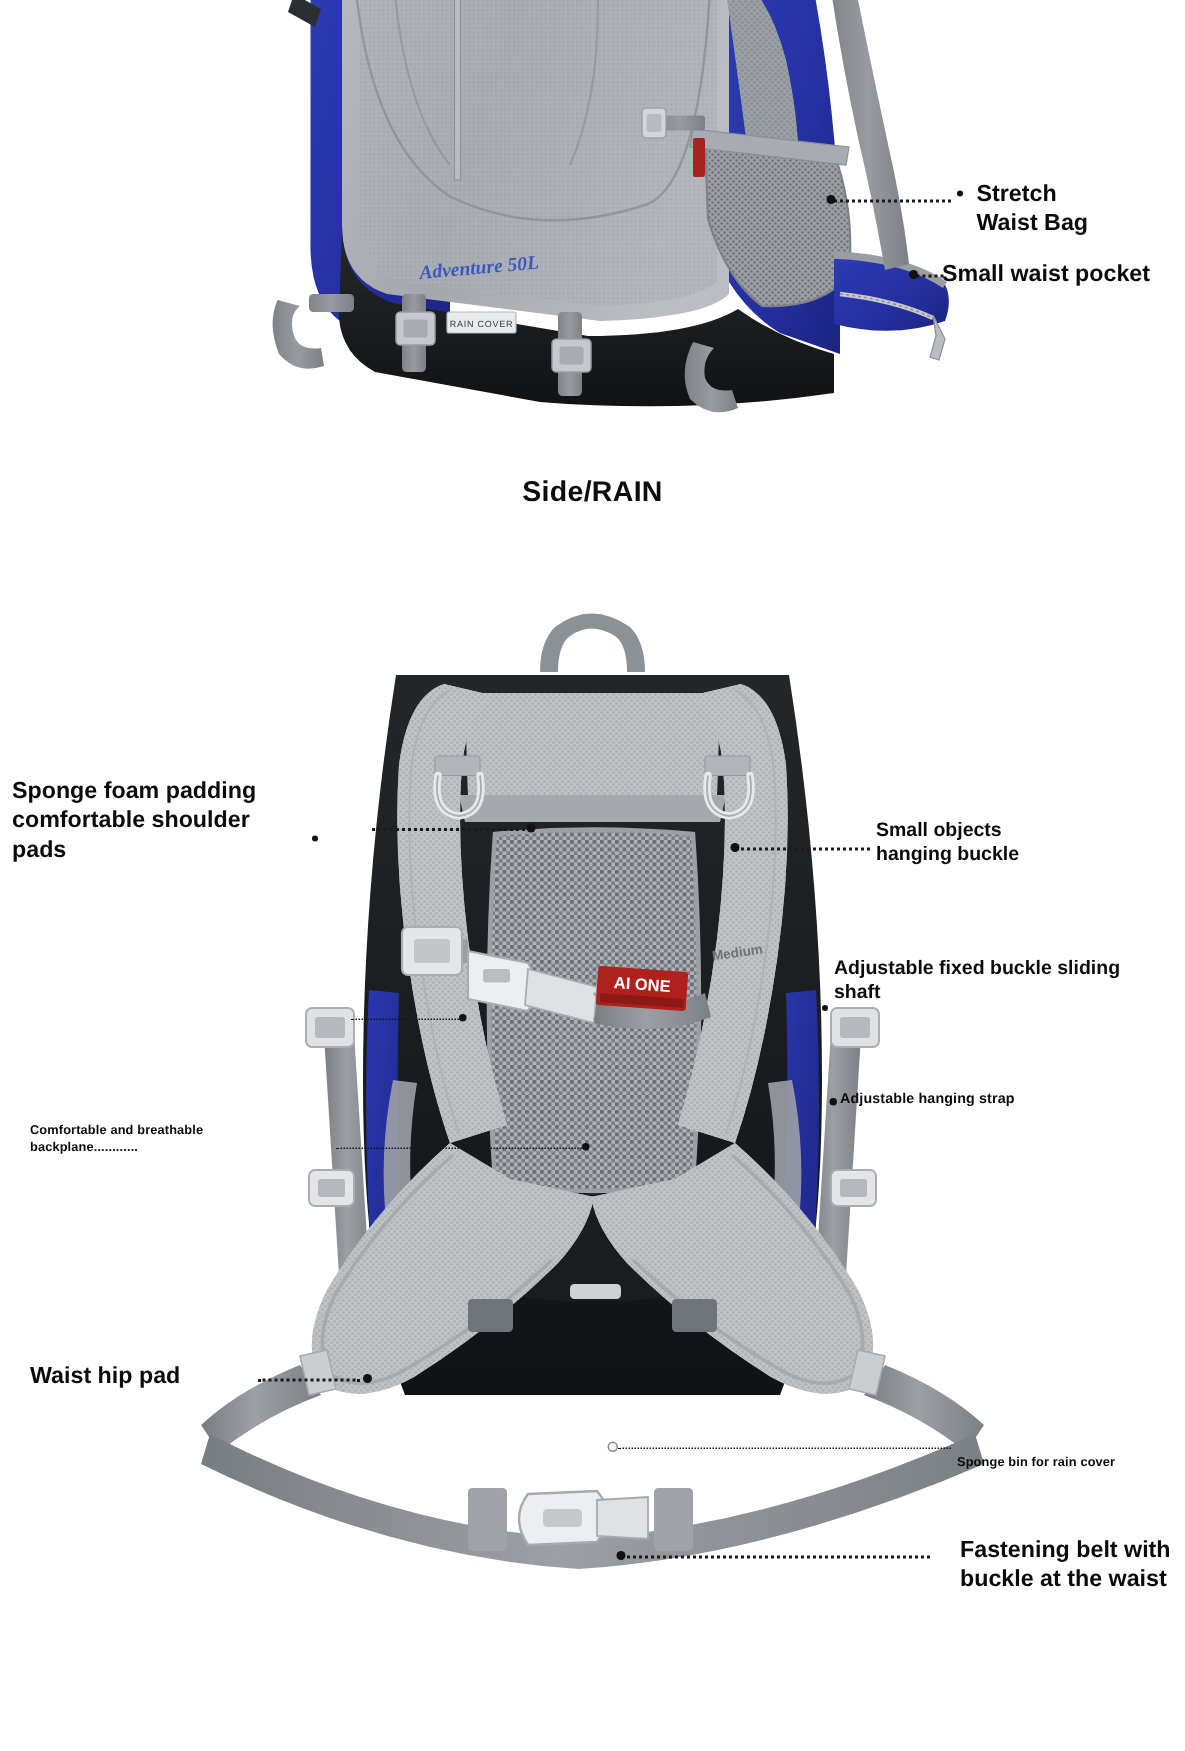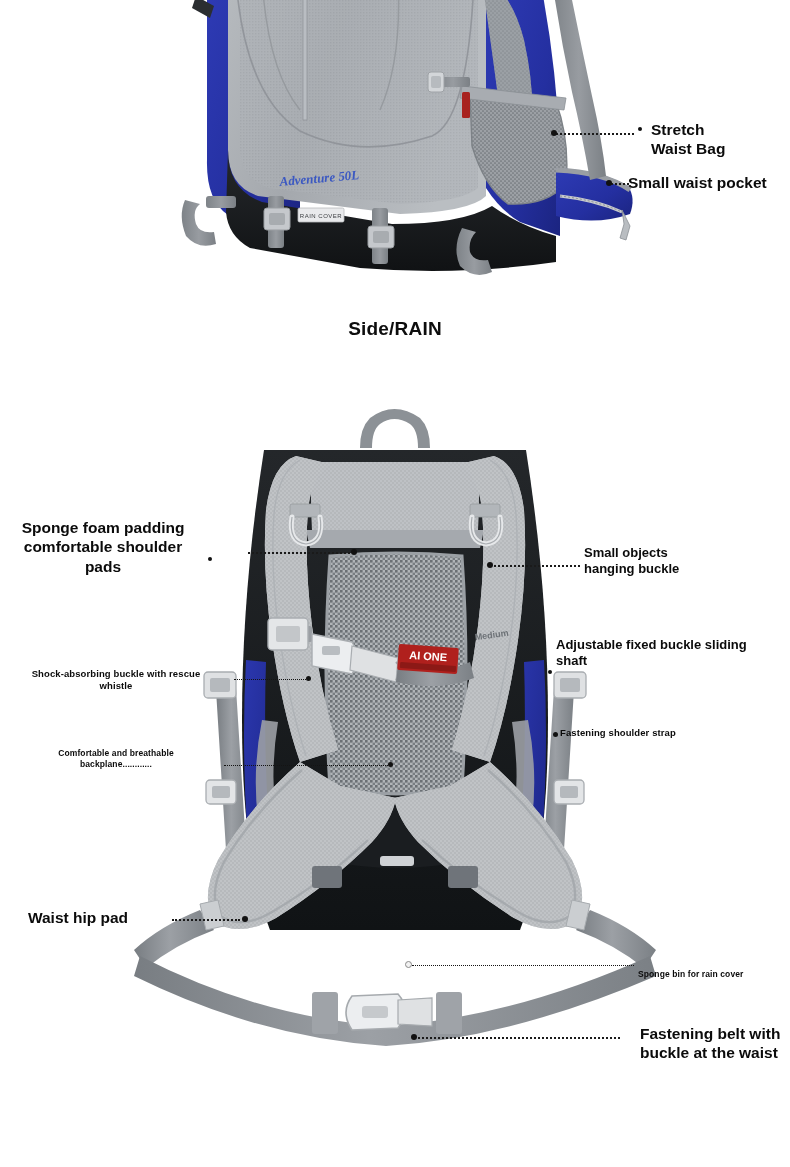--- a/index.html
+++ b/index.html
@@ -40,21 +40,21 @@
   }
 
   .anno {
     position: absolute;
     font-weight: bold;
     color: #0b0b0b;
     line-height: 1.25;
     white-space: pre-line;
   }
   .anno.right { text-align: left; }
-  .anno.left  { text-align: center; }
+  .anno.left  { text-align: left; }
 
   .a-lg { font-size: 15.5px; }
   .a-md { font-size: 13px; }
   .a-sm { font-size: 9.5px; letter-spacing: .1px; }
   .a-xs { font-size: 8.5px; letter-spacing: .1px; margin-top: 10px; }
 
   
   .leader {
     position: absolute;
     height: 2px;
@@ -341,34 +341,32 @@
 
   <div class="dot" style="left:487px; top:172px;"></div>
   <div class="leader" style="left:494px; top:175px; width:86px;"></div>
   <div class="anno right a-md" style="left:584px; top:155px; width:180px;">Small objects
 hanging buckle</div>
 
   <div class="anno right a-md" style="left:556px; top:247px; width:230px;">Adjustable fixed buckle sliding
 shaft</div>
   <div class="bullet" style="left:548px; top:280px;"></div>
 
-  <div class="anno left a-sm" style="left:10px; top:278px; width:212px;">Shock-absorbing buckle with rescue
-whistle</div>
   <div class="leader thin" style="left:234px; top:289px; width:74px;"></div>
   <div class="dot sm" style="left:306px; top:286px;"></div>
 
   <div class="anno left a-xs" style="left:20px; top:348px; width:192px;">Comfortable and breathable
 backplane............</div>
   <div class="leader thin" style="left:224px; top:375px; width:166px;"></div>
   <div class="dot sm" style="left:388px; top:372px;"></div>
 
   <div class="dot sm" style="left:553px; top:342px;"></div>
-  <div class="anno right a-sm" style="left:560px; top:337px; width:200px;">Fastening shoulder strap</div>
-
-  <div class="anno left a-lg" style="left:8px; top:518px; width:140px;">Waist hip pad</div>
+  <div class="anno right a-sm" style="left:560px; top:337px; width:200px;">Adjustable hanging strap</div>
+
+  <div class="anno left a-lg" style="left:20px; top:518px; width:140px;">Waist hip pad</div>
   <div class="leader" style="left:172px; top:529px; width:68px;"></div>
   <div class="dot" style="left:242px; top:526px;"></div>
 
   <div class="dot sm white" style="left:405px; top:571px;"></div>
   <div class="leader thin" style="left:412px; top:575px; width:222px;"></div>
   <div class="anno right a-xs" style="left:638px; top:569px; width:150px;">Sponge bin for rain cover</div>
 
   <div class="dot" style="left:411px; top:644px;"></div>
   <div class="leader" style="left:418px; top:647px; width:202px;"></div>
   <div class="anno right a-lg" style="left:640px; top:634px; width:162px;">Fastening belt with

